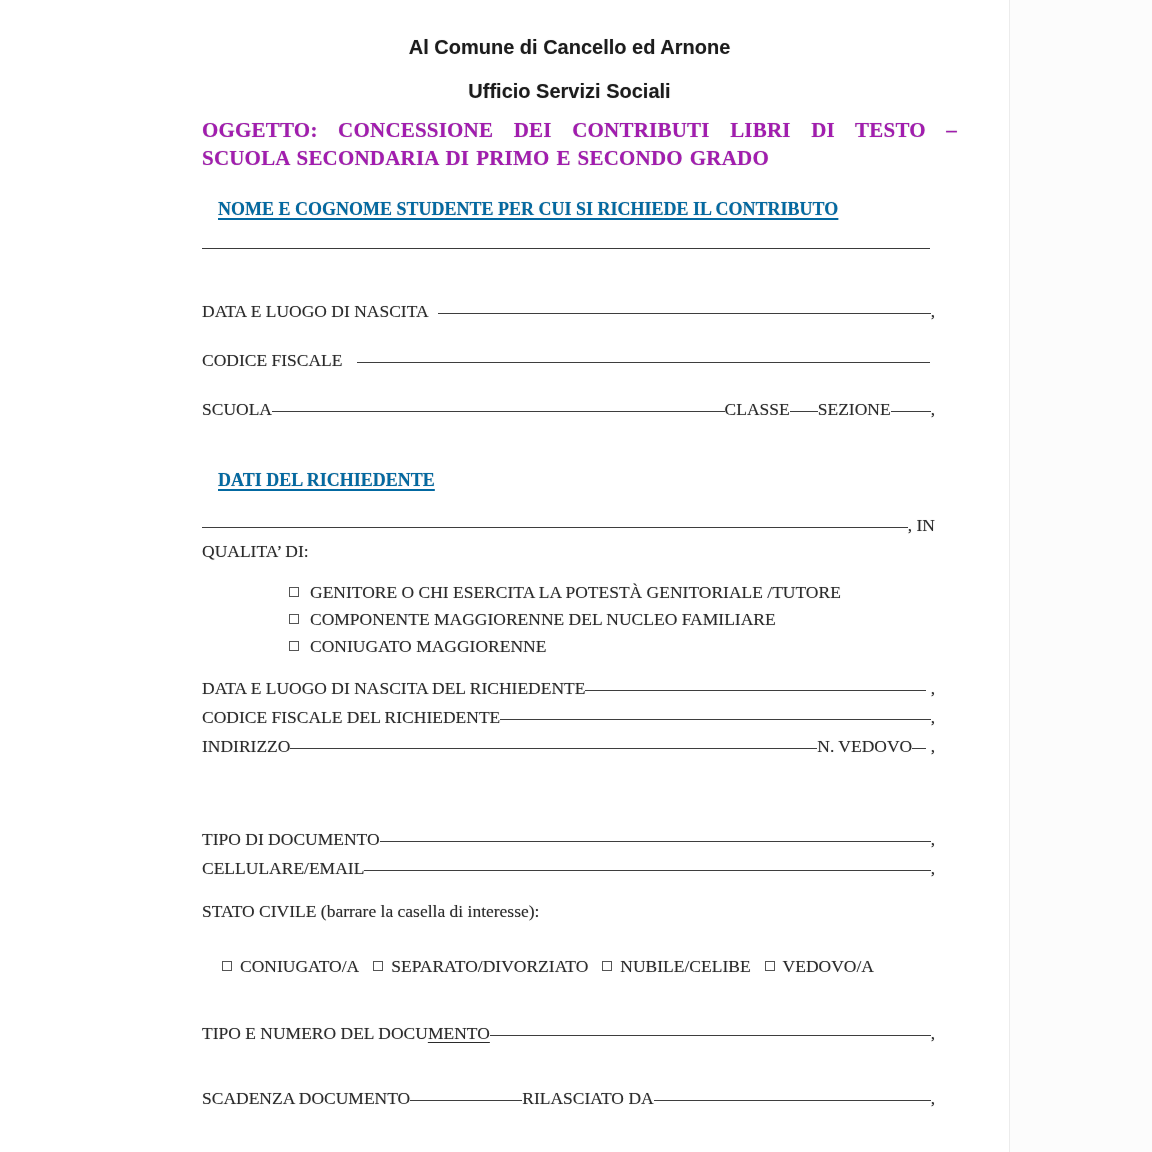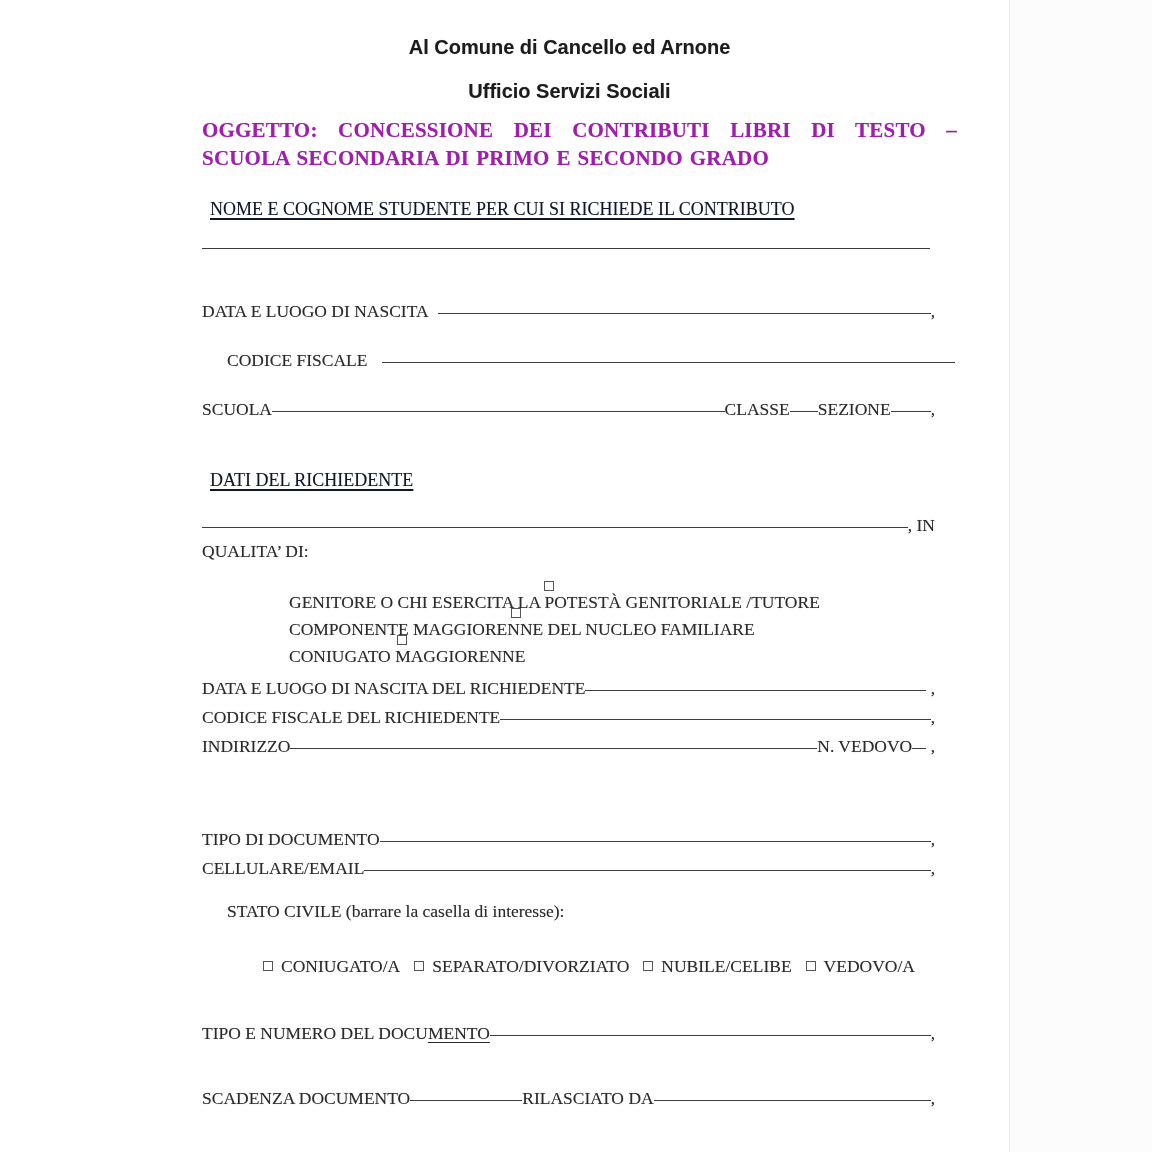--- a/index.html
+++ b/index.html
@@ -29,70 +29,68 @@
     white-space: pre;
   }
   .subject {
     position: absolute; left: 202px; top: 117px; width: 755px;
     font-weight: bold; font-size: 21px; line-height: 27.5px;
     color: #a21caf;
     text-align: justify; text-align-last: left;
     letter-spacing: 0.2px; word-spacing: 1.5px;
   }
   .sec-h {
-    position: absolute; left: 210px;
-    font-weight: normal; font-size: 18px; line-height: 22px;
-    color: #0f172a;
+    position: absolute; left: 218px;
+    font-weight: bold; font-size: 18px; line-height: 22px;
+    color: #0369a1;
     text-decoration: underline;
     text-decoration-thickness: 1.5px;
     text-underline-offset: 3px;
     white-space: pre;
   }
   .rule {
     position: absolute; left: 202px; width: 728px; height: 0;
     border-top: 1.4px solid #3a3a3a;
   }
   .row {
     position: absolute; left: 202px; width: 733px;
     display: flex; align-items: baseline;
     font-size: 17.5px; line-height: 22px;
     white-space: pre;
   }
-  .row.no-comma { width: 728px; margin-left: 25px; }
+  .row.no-comma { width: 728px; }
   .fill { flex: 1 1 auto; position: relative; }
   .fill::after {
     content: ""; position: absolute; left: 0; right: 0; bottom: 3px;
     border-bottom: 1px solid #3e3e3e;
   }
   .fill.w14  { flex: 0 0 14px; }
   .fill.w28  { flex: 0 0 28px; }
   .fill.w40  { flex: 0 0 40px; }
   .fill.w46  { flex: 0 0 46px; }
   .fill.w112 { flex: 0 0 112px; }
   .gap-s { margin-left: 9px; }
   .gap-m { margin-left: 14px; }
   .role {
     position: absolute; left: 289px;
     display: flex; align-items: center;
     font-size: 17.5px; line-height: 22px;
     white-space: pre;
-    flex-direction: column;
   }
   .cb {
     display: inline-block; flex: 0 0 auto;
     width: 8px; height: 8px;
     border: 1px solid #555;
     margin-right: 11px;
   }
   .marital {
     position: absolute; left: 222px;
     display: flex; align-items: center;
     font-size: 17.5px; line-height: 22px;
     white-space: pre;
-    margin-left: 41px;
   }
   .marital .opt { display: flex; align-items: center; margin-right: 14px; }
   .marital .cb { margin-right: 8px; }
   .u { text-decoration: underline; text-underline-offset: 3px; }
 </style>
 </head>
 <body>
 
 <div class="page">
 

